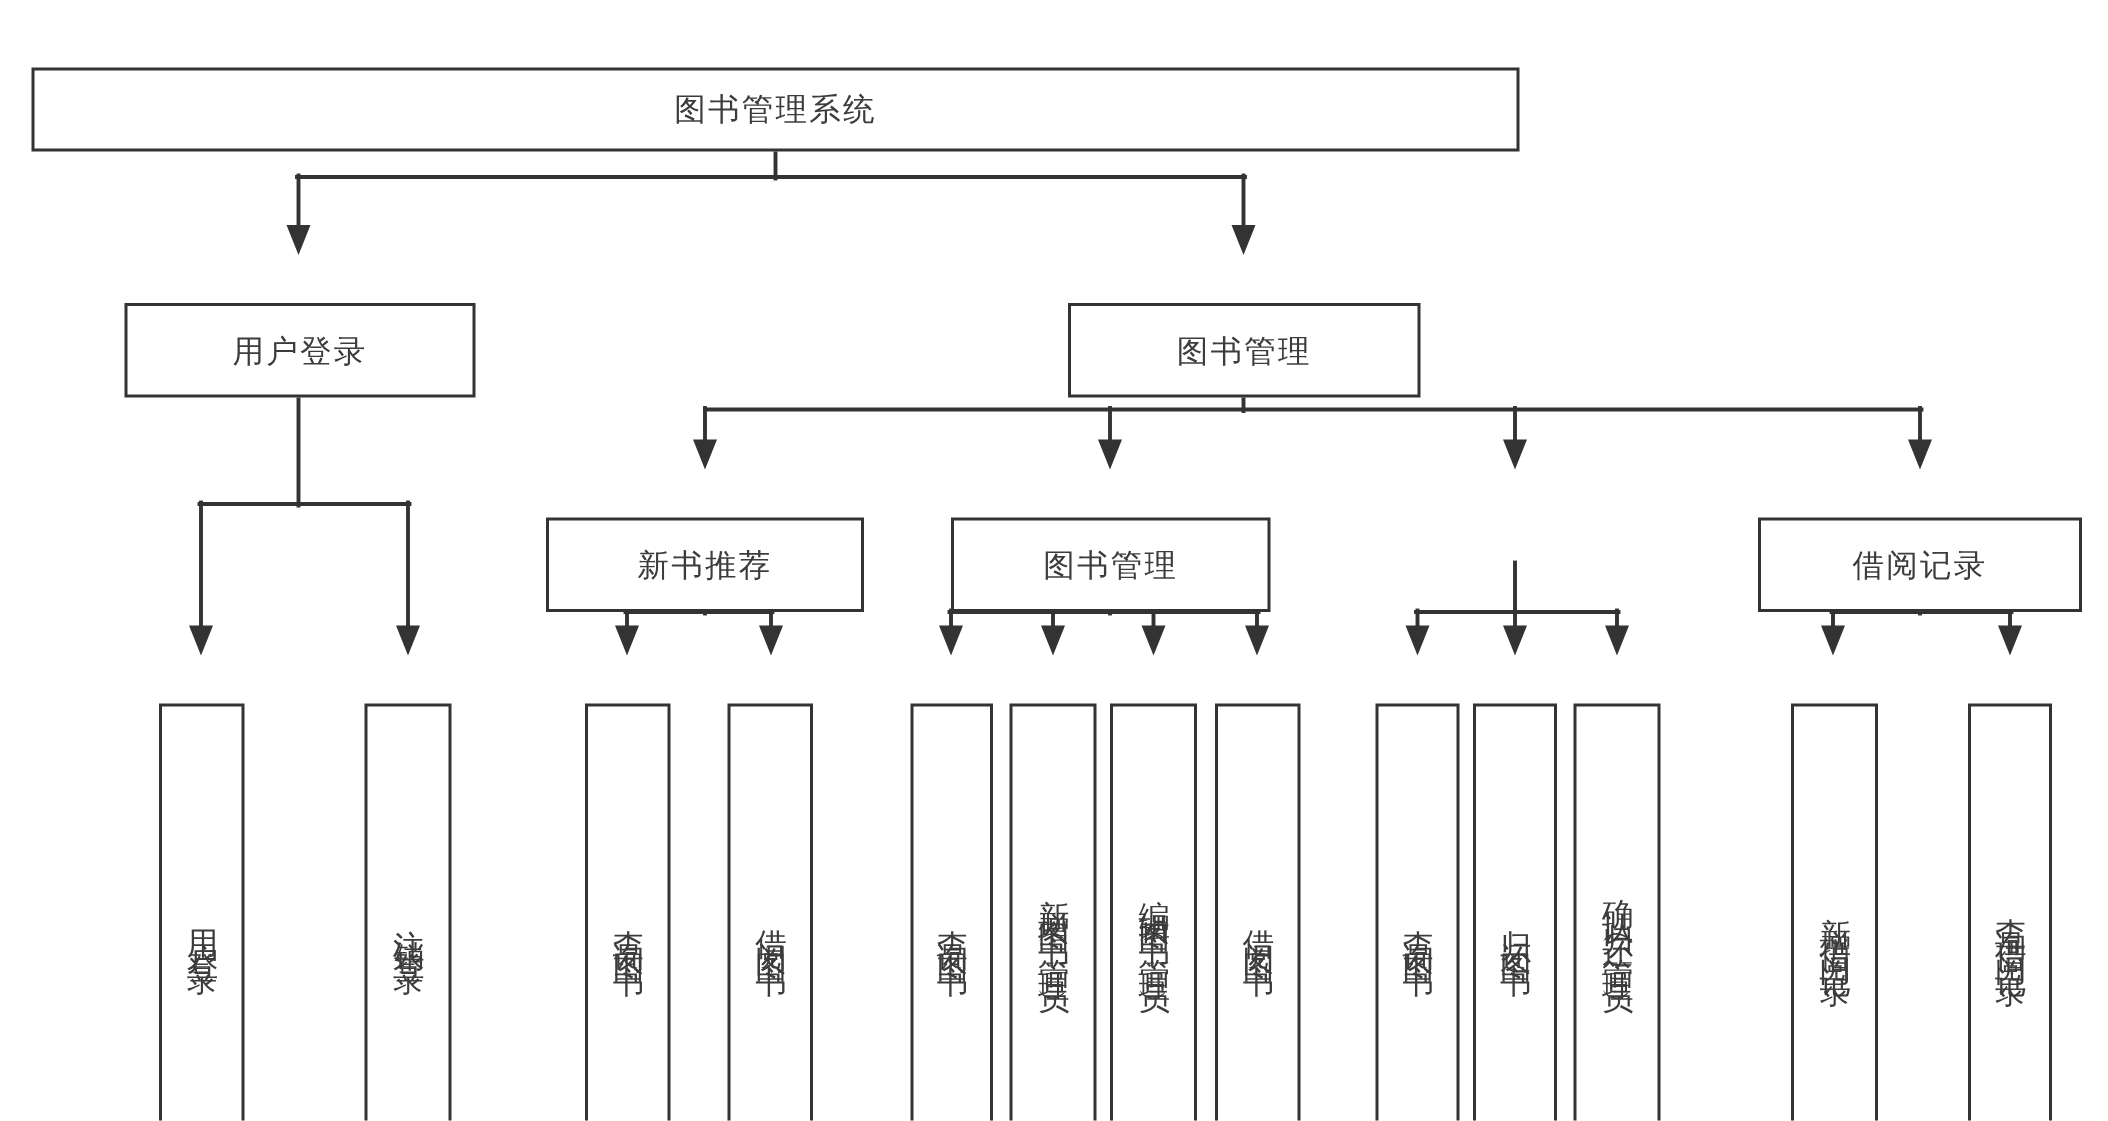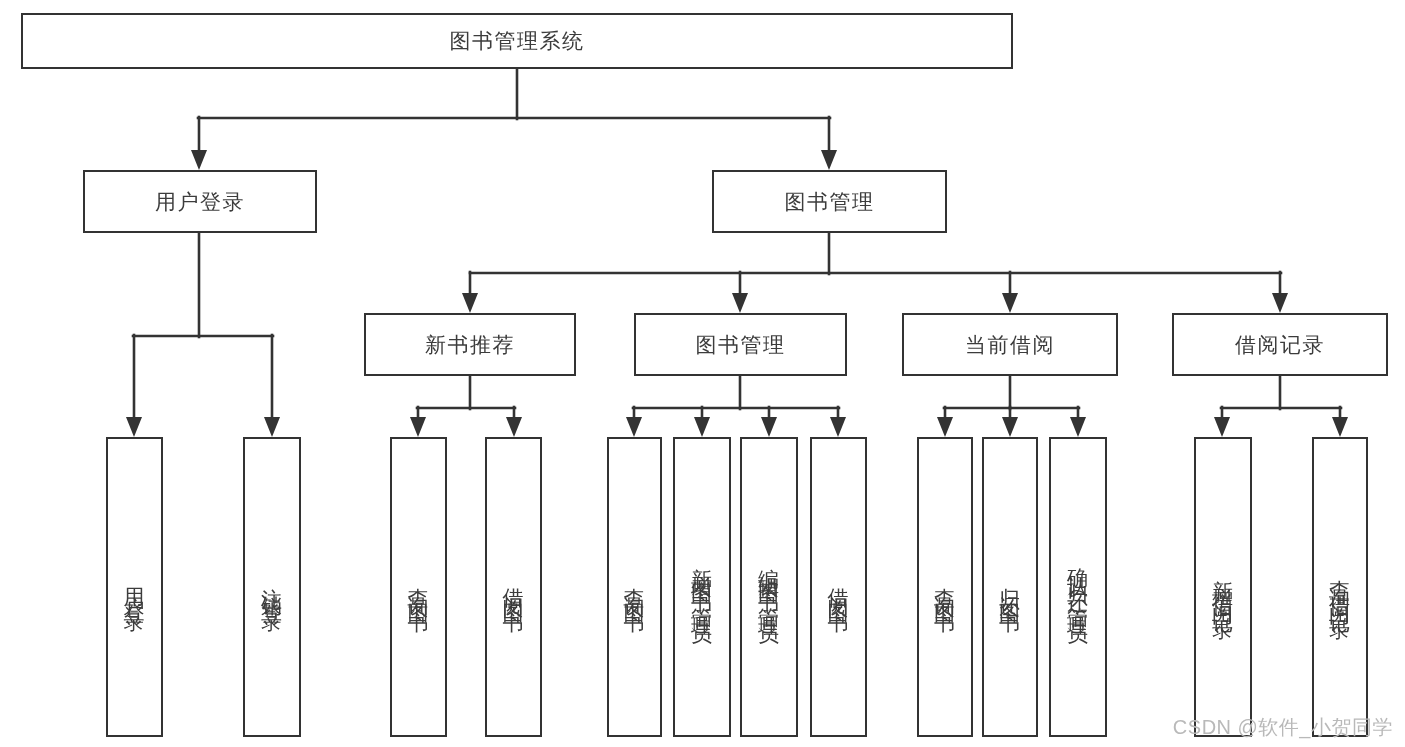--- a/index.html
+++ b/index.html
@@ -23,20 +23,21 @@
   .box{
     position:absolute;
     box-sizing:border-box;
     border:2.5px solid var(--border);
     background:#ffffff;
     display:flex;align-items:center;justify-content:center;
     color:var(--text);
     font-size:21px;
     letter-spacing:1.5px;
     white-space:nowrap;
+    margin-top:32px;
   }
   .box.v{
     writing-mode:vertical-rl;
     letter-spacing:8px;
     line-height:1;
     padding:6px 0;
   }
   .watermark{
     position:absolute;
     right:12px;bottom:6px;
@@ -115,36 +116,34 @@
     <polygon points="1332,417 1348,417 1340,437"></polygon>
   </svg>
 
   <div class="box h" style="left:21px;top:13px;width:992px;height:56px">图书管理系统</div>
 
   <div class="box h" style="left:83px;top:170px;width:234px;height:63px">用户登录</div>
   <div class="box h" style="left:364px;top:313px;width:212px;height:63px">新书推荐</div>
 
   <div class="box h" style="left:712px;top:170px;width:235px;height:63px">图书管理</div>
   <div class="box h" style="left:634px;top:313px;width:213px;height:63px">图书管理</div>
-  <div class="box h" style="left:902px;top:313px;width:216px;height:63px">当前借阅</div>
   <div class="box h" style="left:1172px;top:313px;width:216px;height:63px">借阅记录</div>
 
   <div class="box v" style="left:106px;top:437px;width:57px;height:300px">用户登录</div>
   <div class="box v" style="left:243px;top:437px;width:58px;height:300px">注销登录</div>
 
   <div class="box v" style="left:390px;top:437px;width:57px;height:300px">查询图书</div>
   <div class="box v" style="left:485px;top:437px;width:57px;height:300px">借阅图书</div>
 
   <div class="box v" style="left:607px;top:437px;width:55px;height:300px">查询图书</div>
   <div class="box v" style="left:673px;top:437px;width:58px;height:300px">新增图书（管理员）</div>
   <div class="box v" style="left:740px;top:437px;width:58px;height:300px">编辑图书（管理员）</div>
   <div class="box v" style="left:810px;top:437px;width:57px;height:300px">借阅图书</div>
 
   <div class="box v" style="left:917px;top:437px;width:56px;height:300px">查询图书</div>
   <div class="box v" style="left:982px;top:437px;width:56px;height:300px">归还图书</div>
   <div class="box v" style="left:1049px;top:437px;width:58px;height:300px">确认归还（管理员）</div>
 
   <div class="box v" style="left:1194px;top:437px;width:58px;height:300px">新增借阅记录</div>
   <div class="box v" style="left:1312px;top:437px;width:56px;height:300px">查询借阅记录</div>
 
-  <div class="watermark">CSDN @软件_小贺同学</div>
 
 </div>
 
 </body></html>

